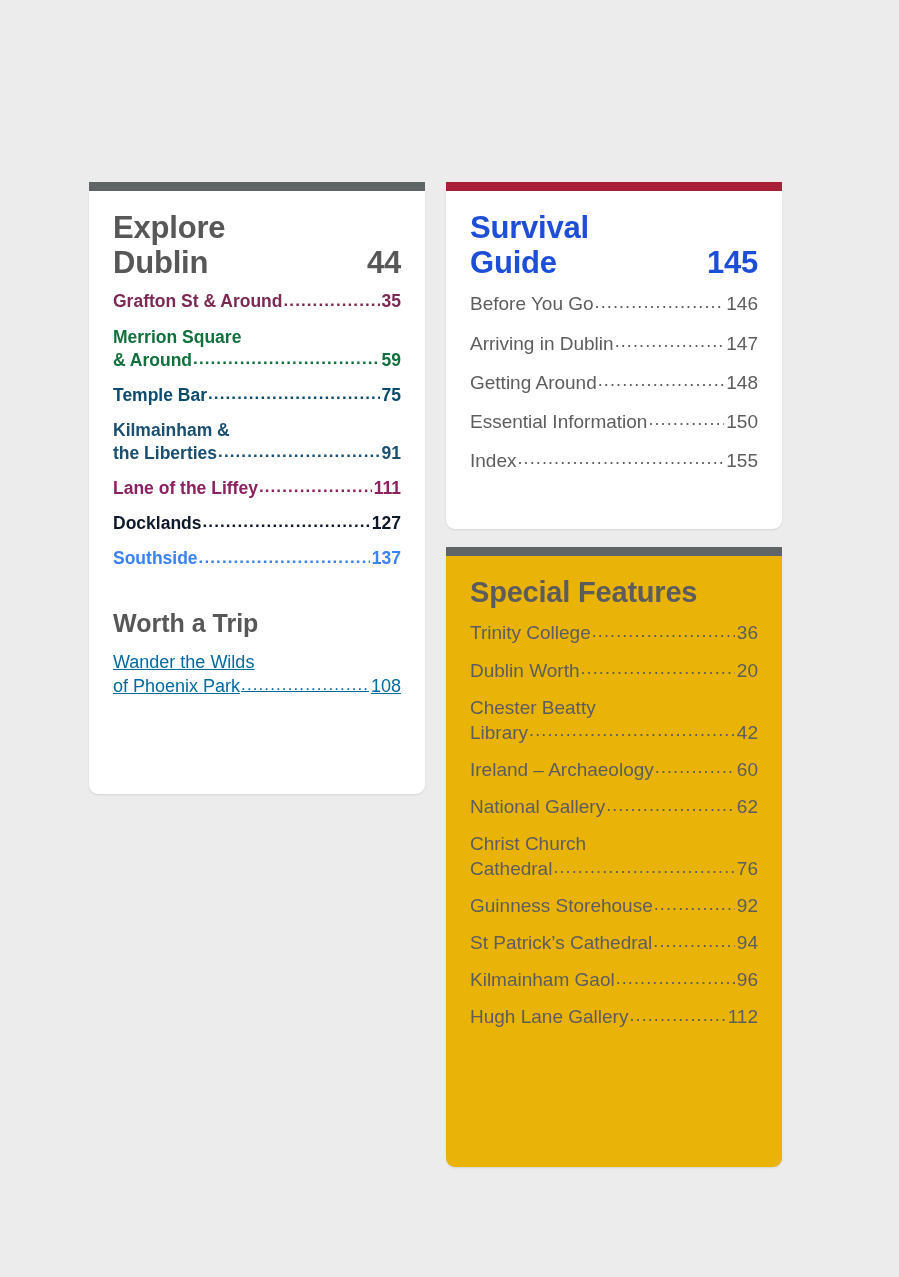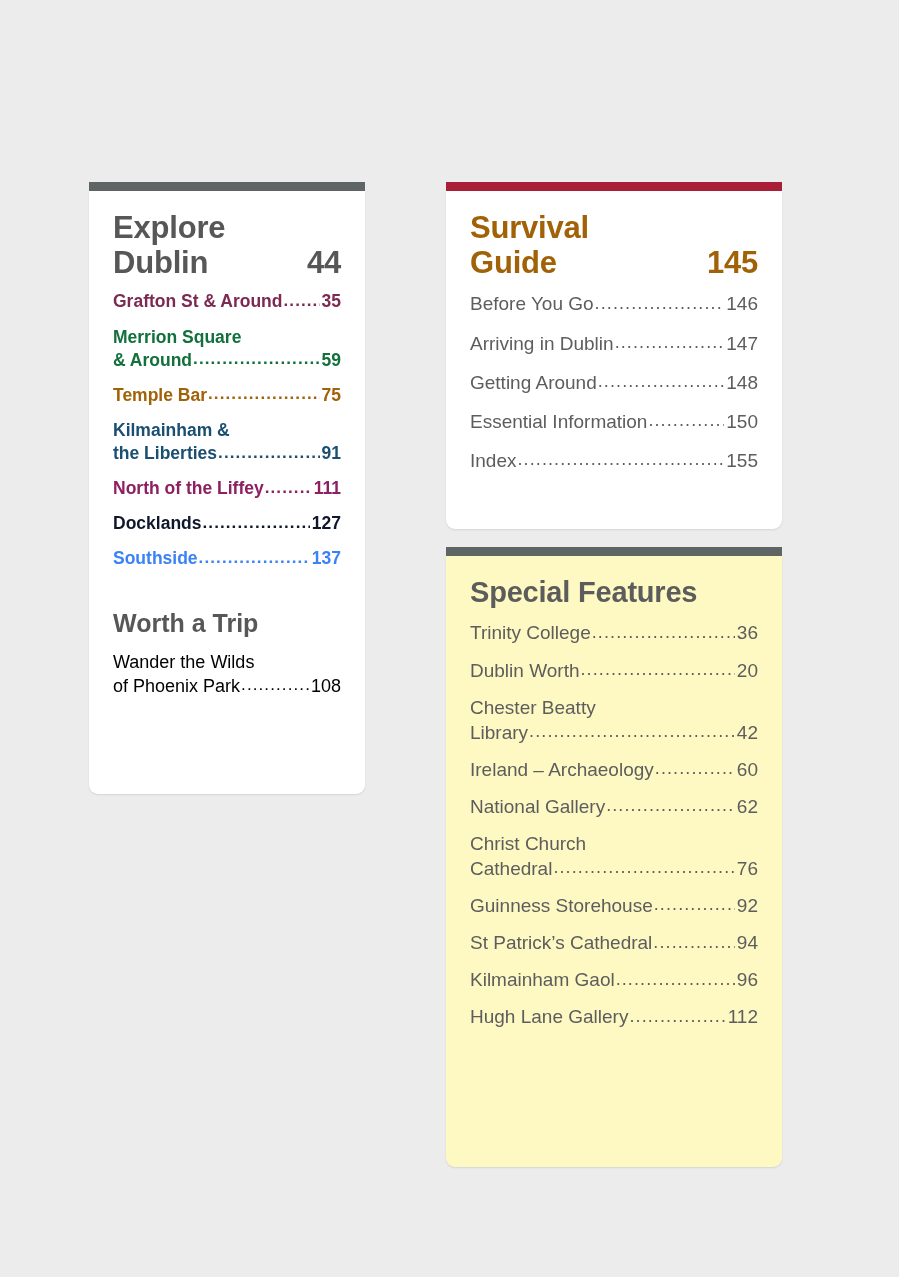--- a/index.html
+++ b/index.html
@@ -22,21 +22,21 @@
     left: 0; top: 0;
     width: 899px;
     height: 1277px;
   }
 
   
   .col-left {
     position: absolute;
     left: 89px;
     top: 182px;
-    width: 276px;
+    width: 336px;
   }
   .col-right {
     position: absolute;
     left: 446px;
     top: 182px;
     width: 336px;
   }
 
   
   .card {
@@ -48,21 +48,21 @@
     width: 100%;
   }
   .card-body {
     box-sizing: border-box;
     padding: 20px 24px 26px 24px;
     border-bottom-left-radius: 9px;
     border-bottom-right-radius: 9px;
     box-shadow: 0 1px 2px rgba(0,0,0,0.10);
   }
   .card-white .card-body { background: #ffffff; }
-  .card-grey  .card-body { background: #fef9c3; }
+  .card-grey  .card-body { background: #eab308; }
 
   .card-explore .card-body  { min-height: 603px; }
   .card-survival .card-body { min-height: 338px; }
   .card-special .card-body  { min-height: 611px; }
 
   .spacer-between { height: 18px; }
 
   
   .sec-head {
     display: block;
@@ -80,21 +80,21 @@
     right: 0;
     bottom: 0;
   }
 
   .head-explore {
     font-size: 31px;
     color: #575757;
   }
   .head-survival {
     font-size: 31px;
-    color: #a16207;
+    color: #1d4ed8;
   }
   .head-special {
     font-size: 29px;
     color: #5c5c5c;
     margin-bottom: 6px;
   }
   .head-worth {
     font-size: 25px;
     color: #575757;
     font-weight: bold;
@@ -109,21 +109,21 @@
     display: block;
     margin: 0;
     padding: 6px 0 6px 0;
     font-size: 17.5px;
     line-height: 1.32;
     color: #5d5d5d;
   }
 
   .toc-line {
     display: flex;
-    align-items: flex-end;
+    align-items: center;
     width: 100%;
   }
   .toc-label {
     white-space: nowrap;
     flex: 0 0 auto;
   }
   .toc-wrap-first {
     display: block;
     white-space: nowrap;
   }
@@ -186,38 +186,38 @@
               </span>
             </li>
             <li class="toc-item bold-item" style="color: rgb(18, 112, 60);">
               <span class="toc-wrap-first">Merrion Square</span>
               <span class="toc-line">
                 <span class="toc-label">&amp; Around</span>
                 <span class="toc-dots">............................................................</span>
                 <span class="toc-page">59</span>
               </span>
             </li>
-            <li class="toc-item bold-item" style="color: #a16207;">
+            <li class="toc-item bold-item" style="color: #0c4a6e;">
               <span class="toc-line">
                 <span class="toc-label">Temple Bar</span>
                 <span class="toc-dots">............................................................</span>
                 <span class="toc-page">75</span>
               </span>
             </li>
             <li class="toc-item bold-item" style="color: rgb(26, 79, 114);">
               <span class="toc-wrap-first">Kilmainham &amp;</span>
               <span class="toc-line">
                 <span class="toc-label">the Liberties</span>
                 <span class="toc-dots">............................................................</span>
                 <span class="toc-page">91</span>
               </span>
             </li>
             <li class="toc-item bold-item" style="color: rgb(141, 32, 96);">
               <span class="toc-line">
-                <span class="toc-label">North of the Liffey</span>
+                <span class="toc-label">Lane of the Liffey</span>
                 <span class="toc-dots">............................................................</span>
                 <span class="toc-page">111</span>
               </span>
             </li>
             <li class="toc-item bold-item" style="color: #0f172a;">
               <span class="toc-line">
                 <span class="toc-label">Docklands</span>
                 <span class="toc-dots">............................................................</span>
                 <span class="toc-page">127</span>
               </span>
@@ -227,21 +227,21 @@
                 <span class="toc-label">Southside</span>
                 <span class="toc-dots">............................................................</span>
                 <span class="toc-page">137</span>
               </span>
             </li>
           </ul>
 
         <h3 class="head-worth">Worth a Trip</h3>
 
         <ul class="toc-list list-worth">
-            <li class="toc-item worth-item" style="color: #000000;">
+            <li class="toc-item worth-item" style="color: #0369a1; text-decoration: underline;">
               <span class="toc-wrap-first">Wander the Wilds</span>
               <span class="toc-line">
                 <span class="toc-label">of Phoenix Park</span>
                 <span class="toc-dots">............................................................</span>
                 <span class="toc-page">108</span>
               </span>
             </li>
           </ul>
 
       </div>

